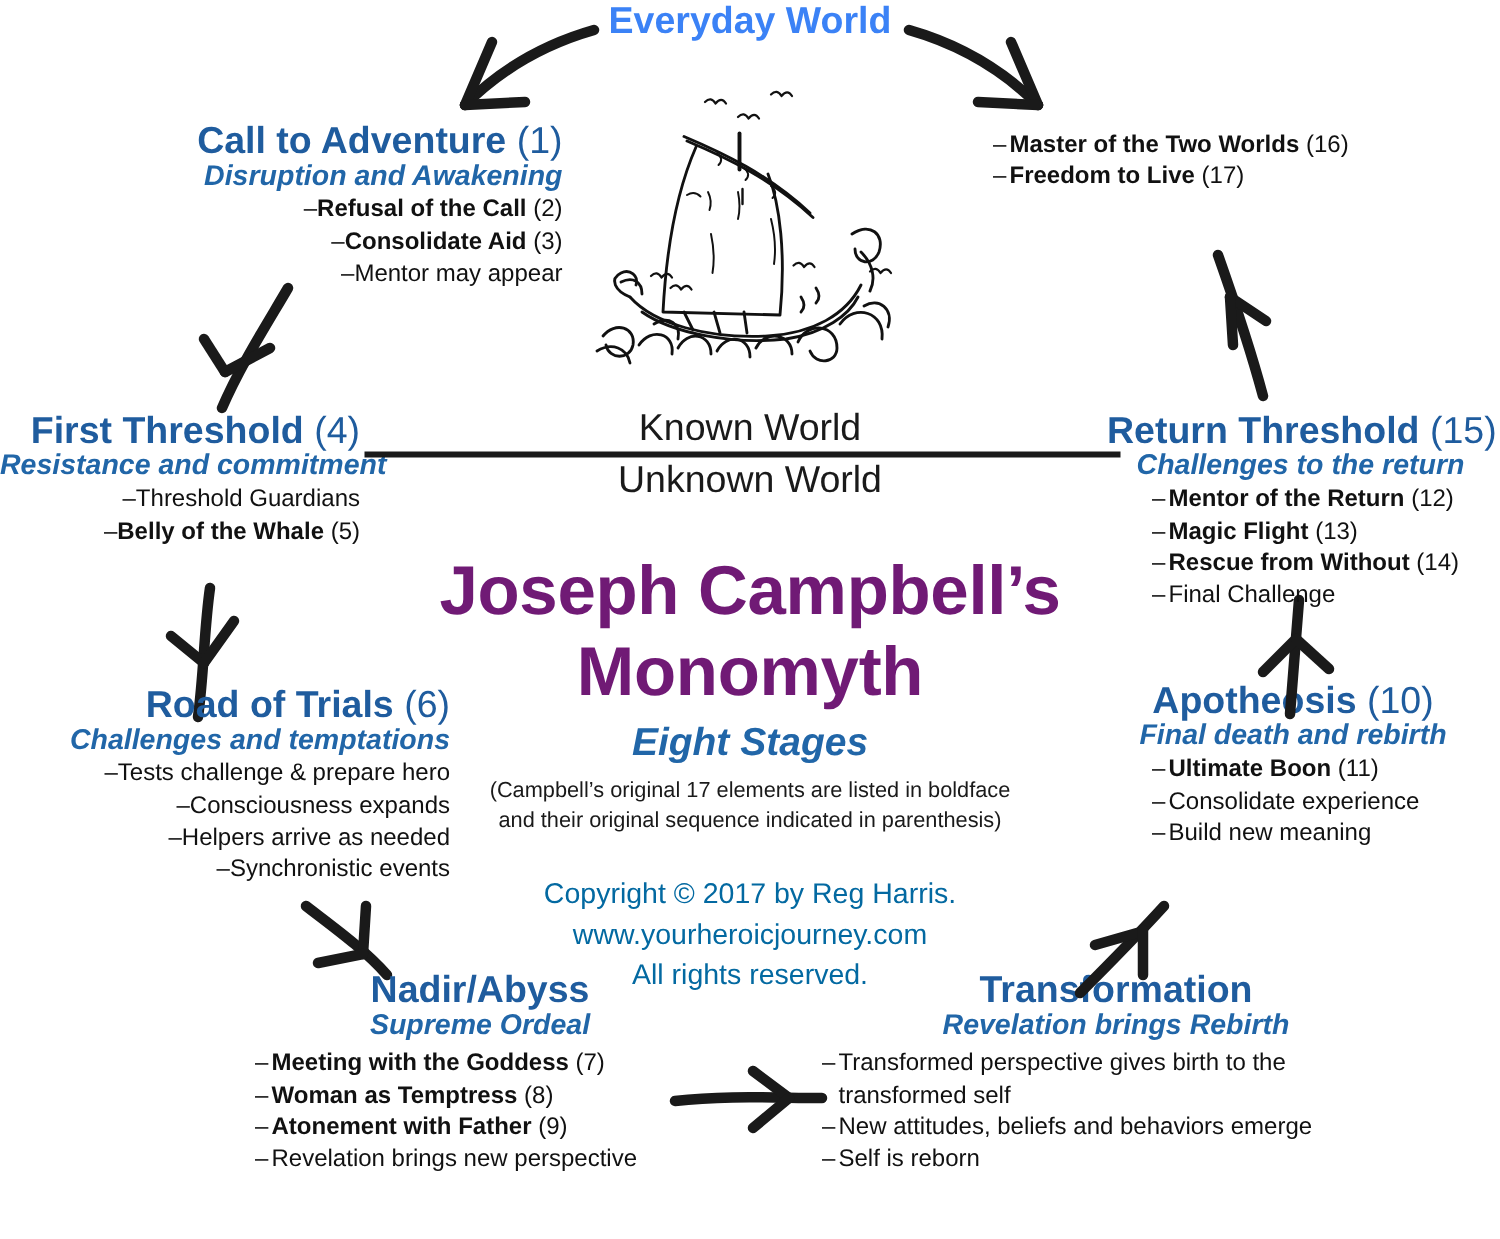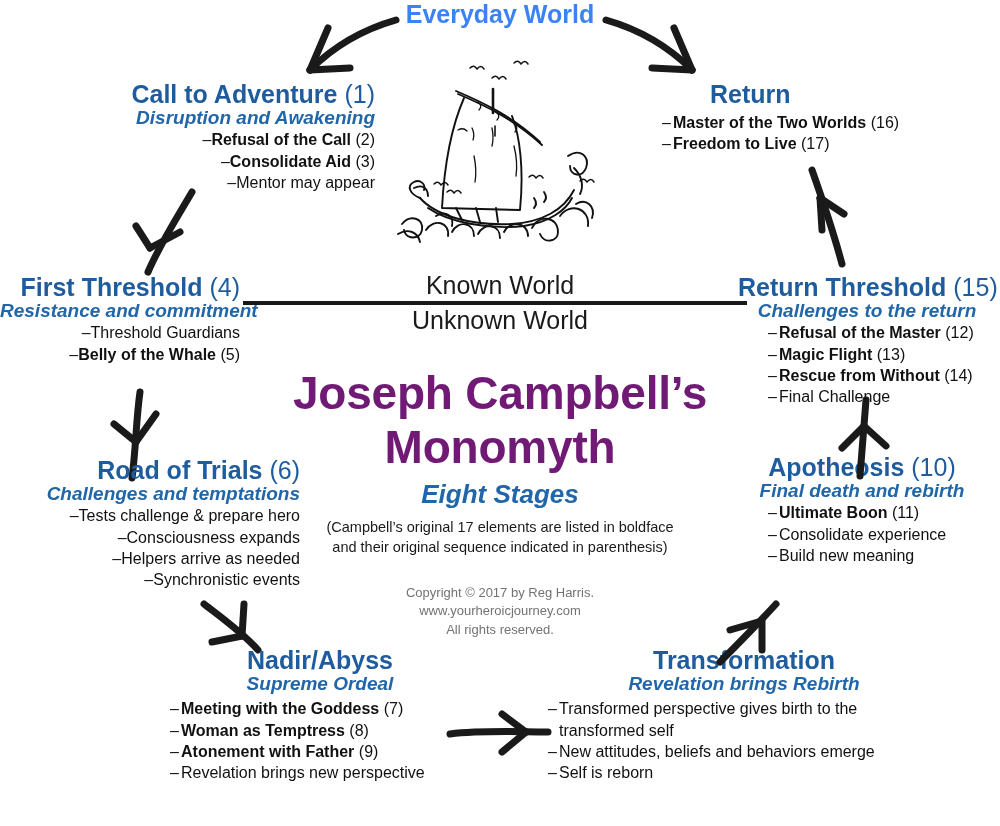--- a/index.html
+++ b/index.html
@@ -38,21 +38,21 @@
   .divider{background:#1a1a1a;height:4px;}
   .mono-title{
     color:#701a75;font-weight:bold;font-size:46px;line-height:1.03;
     text-align:center;letter-spacing:-0.2px;
   }
   .eight{
     color:#2166A8;font-weight:bold;font-style:italic;font-size:26px;
     text-align:center;
   }
   .paren-note{font-size:14.5px;text-align:center;line-height:1.35;color:#1a1a1a;}
-  .copyright{font-size:13px;text-align:center;line-height:1.42;color:#737373;}
+  .copyright{font-size:19px;text-align:center;line-height:1.42;color:#0369a1;}
 
   
   .everyday{
     font-size:25px;font-weight:bold;color:#3b82f6;text-align:center;white-space:nowrap;
   }
   svg{overflow:visible;}
 </style>
 </head>
 <body>
 
@@ -239,37 +239,34 @@
     <path d="M36 28 L 58 48" stroke="#1a1a1a" stroke-width="7" fill="none" stroke-linecap="round"></path>
   </svg>
 
   <div class="abs ta-l" style="left:738px;top:275px;width:262px;">
     <div class="stage-title">
       <span>Return Threshold</span>
       <span class="num">(15)</span>
     </div>
     <div class="stage-sub ta-c" style="width:258px;">Challenges to the return</div>
     <ul class="bullets" style="margin-left:30px;">
-      <li><span class="dash">–</span><span class="b-strong">Refusal of the Master</span> <span>(12)</span></li>
+      <li><span class="dash">–</span><span class="b-strong">Mentor of the Return</span> <span>(12)</span></li>
       <li><span class="dash">–</span><span class="b-strong">Magic Flight</span> <span>(13)</span></li>
       <li><span class="dash">–</span><span class="b-strong">Rescue from Without</span> <span>(14)</span></li>
       <li><span class="dash">–</span><span>Final Challenge</span></li>
     </ul>
   </div>
 
   <svg class="abs" style="left:790px;top:158px;" width="80" height="110" viewBox="0 0 80 110">
     <path d="M52 106 C 44 76, 34 46, 22 12" stroke="#1a1a1a" stroke-width="7" fill="none" stroke-linecap="round"></path>
     <path d="M30 40 L 54 56" stroke="#1a1a1a" stroke-width="7" fill="none" stroke-linecap="round"></path>
     <path d="M30 40 L 32 72" stroke="#1a1a1a" stroke-width="7" fill="none" stroke-linecap="round"></path>
   </svg>
 
   <div class="abs ta-l" style="left:662px;top:82px;width:338px;">
-    <div class="stage-title" style="margin-left:48px;">
-      <span>Return</span><span class="num"></span>
-    </div>
     <ul class="bullets" style="margin-top:4px;">
       <li><span class="dash">–</span><span class="b-strong">Master of the Two Worlds</span> <span>(16)</span></li>
       <li><span class="dash">–</span><span class="b-strong">Freedom to Live</span> <span>(17)</span></li>
     </ul>
   </div>
 
   <div class="abs world-label" style="left:360px;top:272px;width:280px;">Known World</div>
 
   <div class="abs divider" style="left:243px;top:301px;width:504px;"></div>
 

